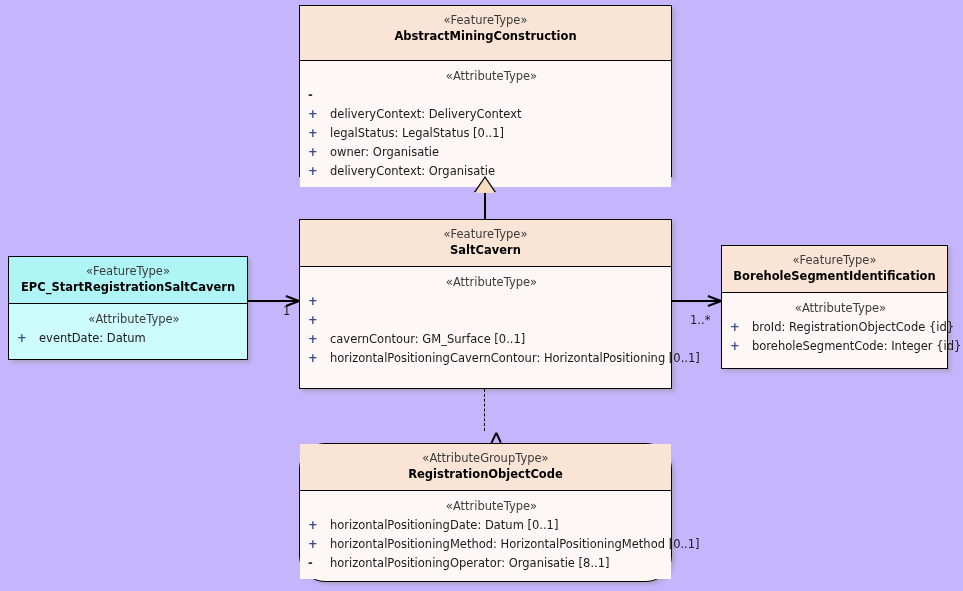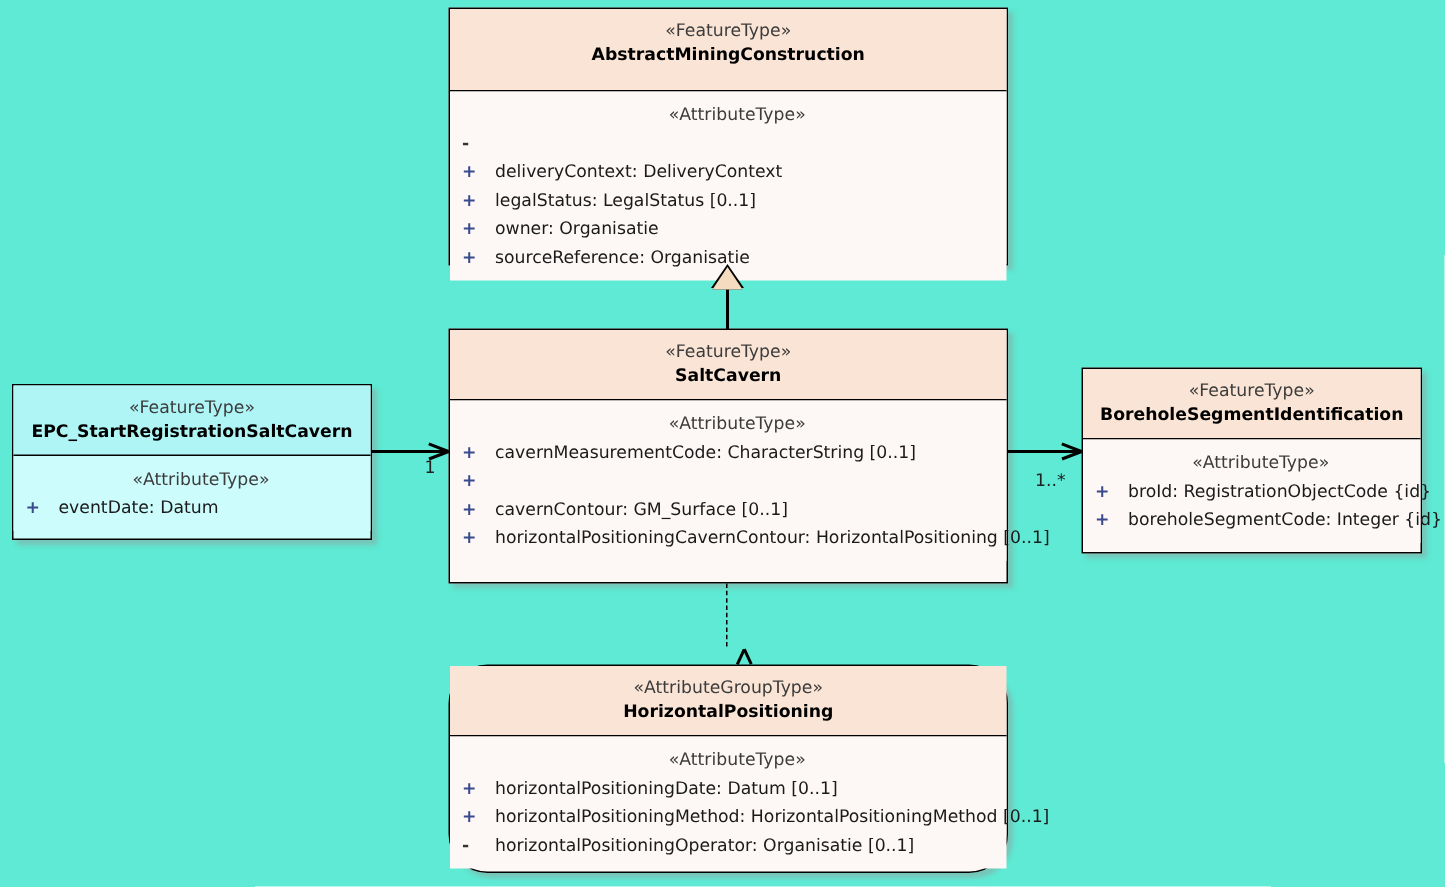--- a/index.html
+++ b/index.html
@@ -4,21 +4,21 @@
 <style>
   html, body {
     margin: 0;
     padding: 0;
     background: #ffffff;
   }
   #canvas {
     position: relative;
     width: 963px;
     height: 591px;
-    background: #5eead4;
+    background: #c4b5fd;
     font-family: "DejaVu Sans", sans-serif;
     overflow: hidden;
   }
 
   
   .uml-box {
     position: absolute;
     box-sizing: border-box;
     border: 1.6px solid #000000;
     box-shadow: 3px 3px 3px rgba(150,150,150,0.45);
@@ -163,35 +163,34 @@
       <div class="attr-row">
         <span class="attr-vis">+</span>
         <span class="attr-text">legalStatus: LegalStatus [0..1]</span>
       </div>
       <div class="attr-row">
         <span class="attr-vis">+</span>
         <span class="attr-text">owner: Organisatie</span>
       </div>
       <div class="attr-row">
         <span class="attr-vis">+</span>
-        <span class="attr-text">sourceReference: Organisatie</span>
+        <span class="attr-text">deliveryContext: Organisatie</span>
       </div>
     </div>
   </div>
 
   <div class="uml-box" id="box-sc" style="left:299px; top:219px; width:373px; height:170px;">
     <div class="hdr" style="height:47px;">
       <div class="stereo">«FeatureType»</div>
       <div class="name">SaltCavern</div>
     </div>
     <div class="body">
       <div class="grp-label">«AttributeType»</div>
       <div class="attr-row">
         <span class="attr-vis">+</span>
-        <span class="attr-text">cavernMeasurementCode: CharacterString [0..1]</span>
       </div>
       <div class="attr-row">
         <span class="attr-vis">+</span>
       </div>
       <div class="attr-row">
         <span class="attr-vis">+</span>
         <span class="attr-text">cavernContour: GM_Surface [0..1]</span>
       </div>
       <div class="attr-row">
         <span class="attr-vis">+</span>
@@ -228,35 +227,35 @@
       <div class="attr-row">
         <span class="attr-vis">+</span>
         <span class="attr-text">boreholeSegmentCode: Integer {id}</span>
       </div>
     </div>
   </div>
 
   <div class="uml-box" id="box-hp" style="left:299px; top:443px; width:373px; height:139px;border-radius:26px;">
     <div class="hdr" style="height:47px;">
       <div class="stereo">«AttributeGroupType»</div>
-      <div class="name">HorizontalPositioning</div>
+      <div class="name">RegistrationObjectCode</div>
     </div>
     <div class="body">
       <div class="grp-label">«AttributeType»</div>
       <div class="attr-row">
         <span class="attr-vis">+</span>
         <span class="attr-text">horizontalPositioningDate: Datum [0..1]</span>
       </div>
       <div class="attr-row">
         <span class="attr-vis">+</span>
         <span class="attr-text">horizontalPositioningMethod: HorizontalPositioningMethod [0..1]</span>
       </div>
       <div class="attr-row">
         <span class="attr-vis priv">-</span>
-        <span class="attr-text">horizontalPositioningOperator: Organisatie [0..1]</span>
+        <span class="attr-text">horizontalPositioningOperator: Organisatie [8..1]</span>
       </div>
     </div>
   </div>
 
   <div>
     <div class="line vline" style="left:484px; top:192px; height:28px;"></div>
     <div class="tri-up-outline" style="left:474px; top:176px;"></div>
     <div class="tri-up" style="left:475px; top:178px;"></div>
   </div>
 

